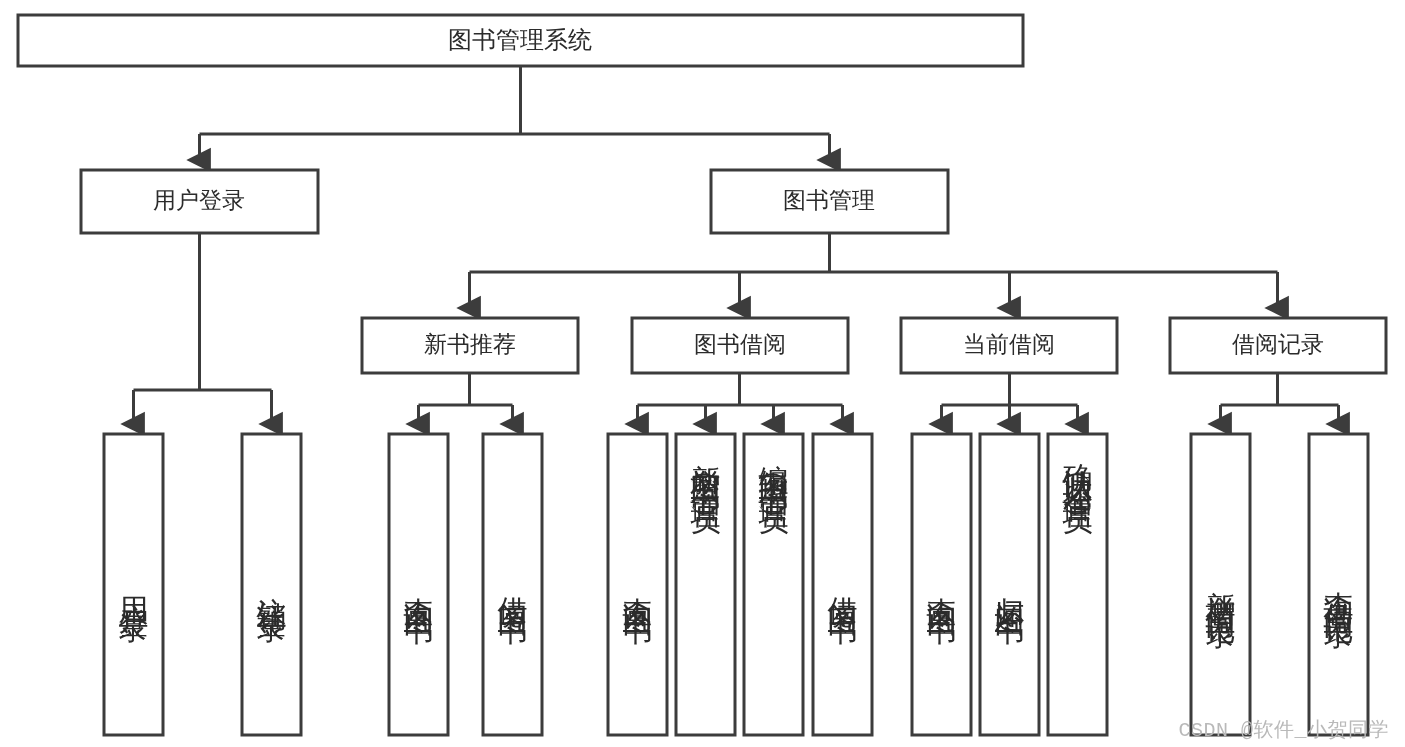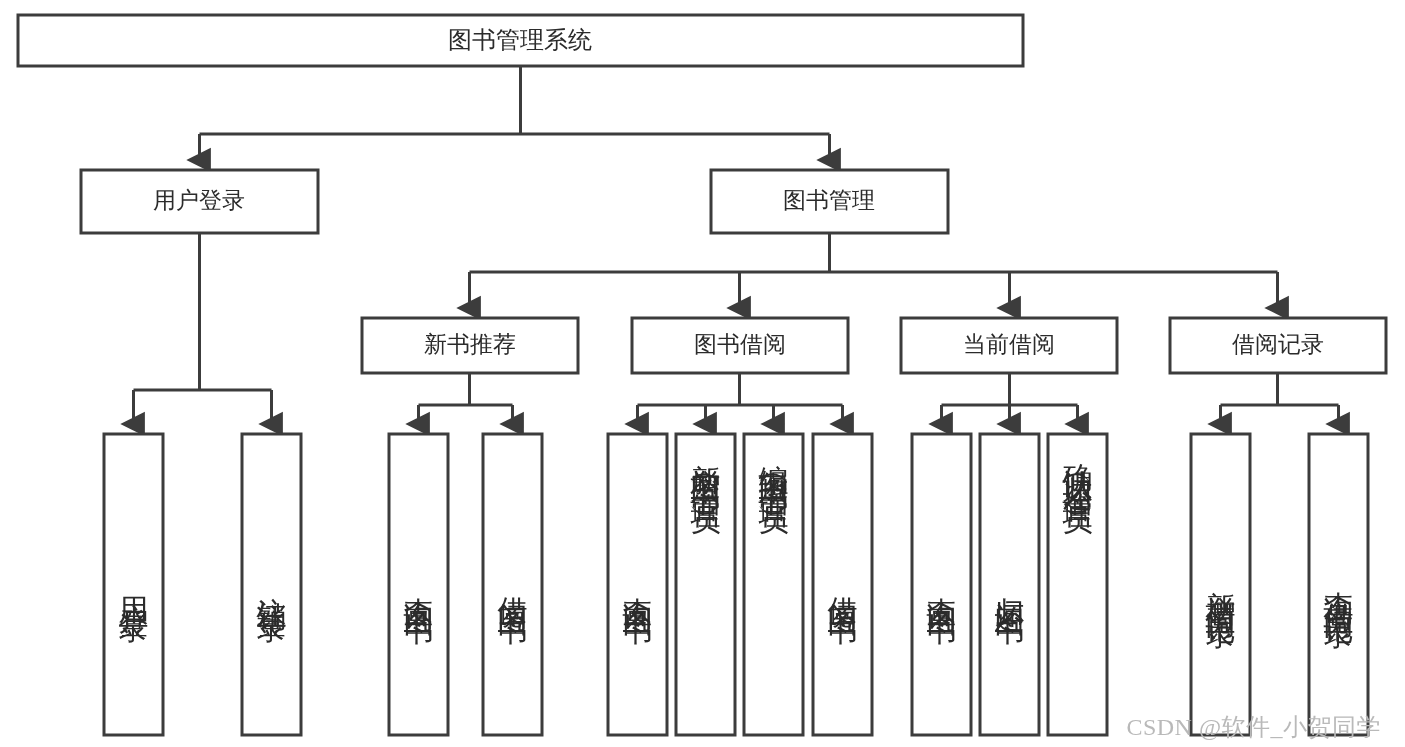--- a/index.html
+++ b/index.html
@@ -36,24 +36,24 @@
     text-orientation:upright;
     font-family:"Liberation Sans","DejaVu Sans",sans-serif;
     font-size:30px;
     line-height:1.0;
     letter-spacing:6px;
     color:#2b2b2b;
     white-space:nowrap;
   }
   .watermark{
     position:absolute;
-    right:24px;
+    right:16px;
     bottom:4px;
-    font-family:Liberation Serif, serif;
-    font-size:24px;
+    font-family:Liberation Mono, monospace;
+    font-size:20px;
     color:#b9b9b9;
     letter-spacing:0.5px;
     white-space:nowrap;
   }
 </style>
 </head>
 <body>
 
 <div id="diagram-root">
 

